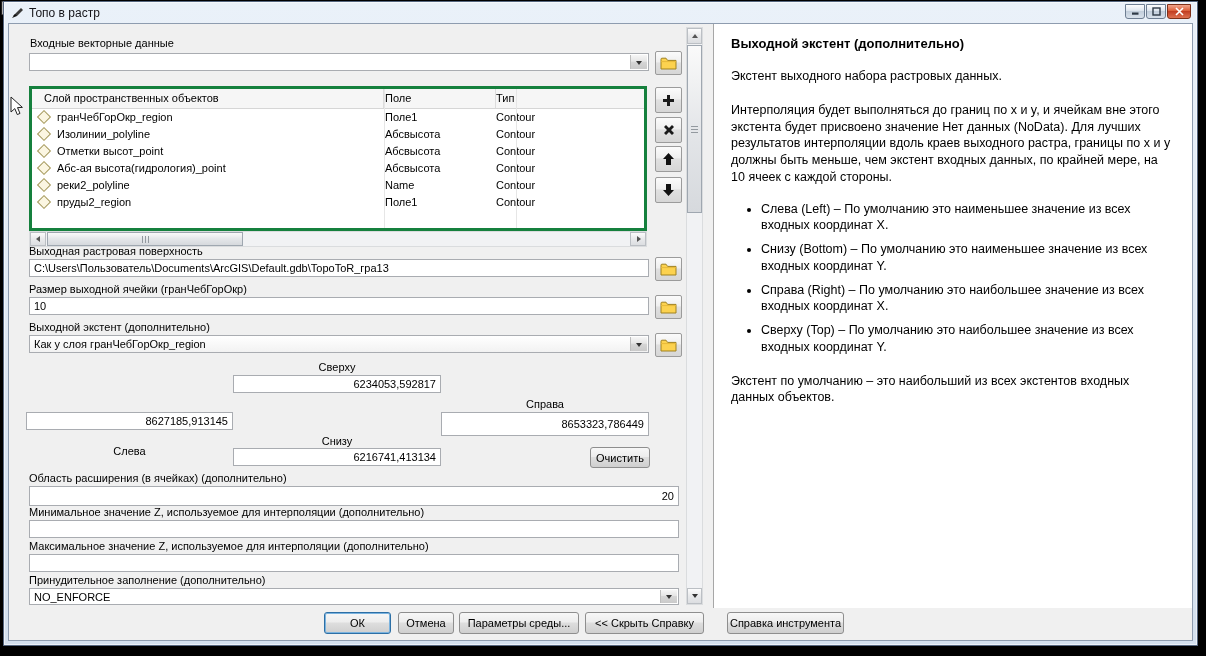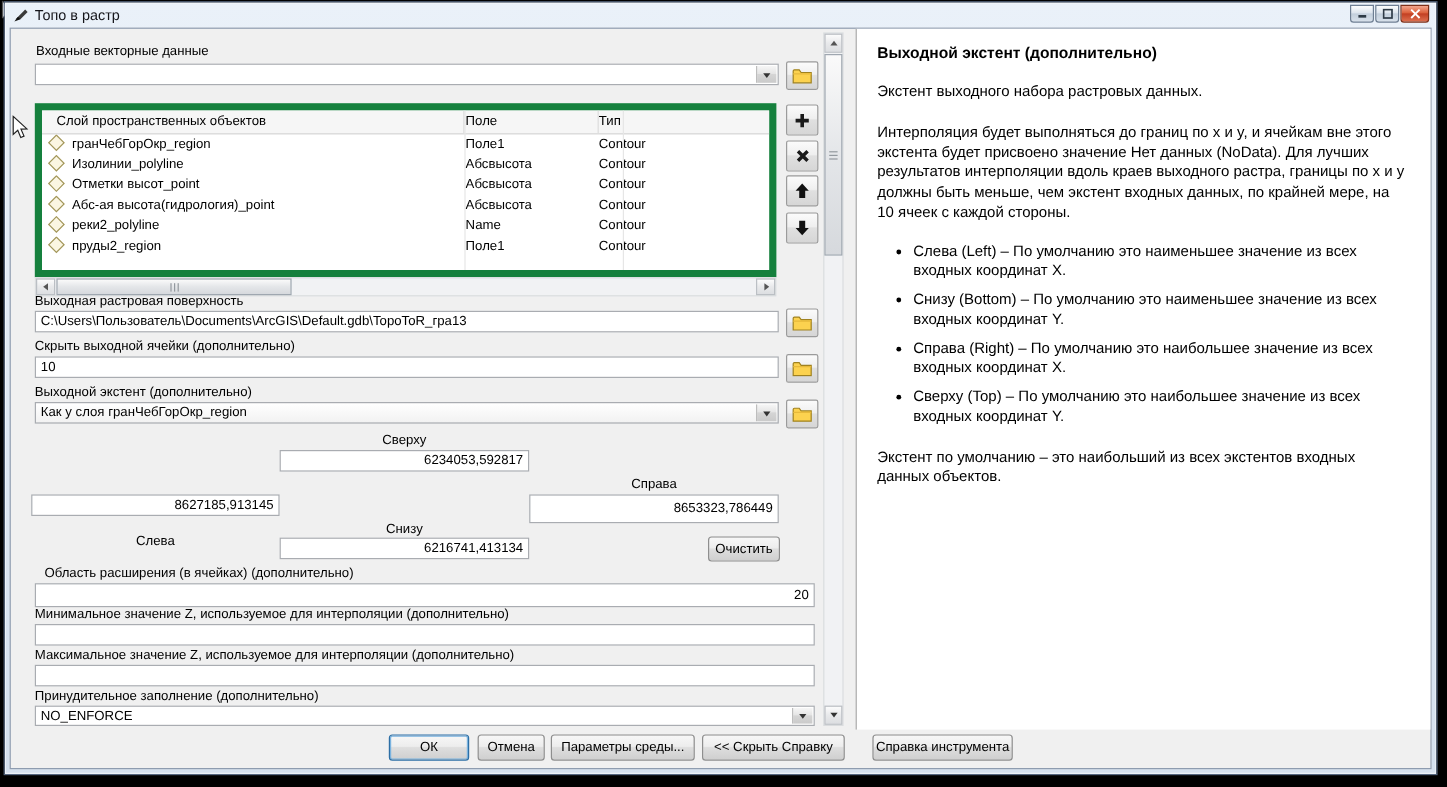--- a/index.html
+++ b/index.html
@@ -46,21 +46,21 @@
   .tri-down{width:0;height:0;border:3.5px solid transparent;border-top:4.5px solid #333;margin-top:4px;}
   .tri-up-s{width:0;height:0;border:3.5px solid transparent;border-bottom:4.5px solid #555;margin-bottom:4px;}
   .tri-left-s{width:0;height:0;border:3.5px solid transparent;border-right:4.5px solid #555;margin-right:4px;}
   .tri-right-s{width:0;height:0;border:3.5px solid transparent;border-left:4.5px solid #555;margin-left:4px;}
   .sq-btn{
     position:absolute;width:27px;border:1px solid #9B9B9B;border-radius:2px;box-sizing:border-box;
     background:linear-gradient(#FBFBFB,#EFEFEF 45%,#E0E0E0 50%,#D6D6D6);
     display:flex;align-items:center;justify-content:center;
   }
   
-  .grid-table{position:absolute;background:#fff;border:6px solid #15803d;box-sizing:border-box;overflow:hidden;}
+  .grid-table{position:absolute;background:#fff;border:3px solid #15803d;box-sizing:border-box;overflow:hidden;}
   .t-header{display:flex;height:19px;background:#F6F6F6;border-bottom:1px solid #D6D6D6;}
   .th{font-size:11px;line-height:19px;box-sizing:border-box;border-right:1px solid #DCDCDC;overflow:hidden;white-space:nowrap;}
   .t-row{display:flex;height:17px;}
   .td{font-size:11px;line-height:17px;box-sizing:border-box;overflow:hidden;white-space:nowrap;}
   .c-layer{width:352px;padding-left:5px;}
   .c-field{width:112px;padding-left:1px;}
   .c-type{width:132px;padding-left:0;}
   .vline{position:absolute;top:0;bottom:0;width:1px;background:#E6E6E6;}
   .diamond{
     display:inline-block;width:8px;height:8px;background:#FBF6E2;border:1px solid #A3975C;
@@ -226,21 +226,21 @@
     <div class="field" style="left:20px;top:235px;width:620px;height:18px;">
       <span>C:\Users\Пользователь\Documents\ArcGIS\Default.gdb\TopoToR_гра13</span>
     </div>
     <div class="sq-btn" style="left:646px;top:233px;height:24px;">
       <svg width="17" height="13" viewBox="0 0 17 13">
         <path d="M1 12 V2.2 Q1 1.2 2 1.2 H6 L7.6 3.4 H16 V12 Z" fill="#FCD24F" stroke="#A08220" stroke-width="1"></path>
         <path d="M1 4.6 H16" stroke="#E7B93A" stroke-width="1"></path>
       </svg>
     </div>
 
-    <div class="lbl" style="left:20px;top:259px;">Скрыть выходной ячейки (дополнительно)</div>
+    <div class="lbl" style="left:20px;top:259px;">Размер выходной ячейки (гранЧебГорОкр)</div>
     <div class="field" style="left:20px;top:273px;width:620px;height:18px;">
       <span>10</span>
     </div>
     <div class="sq-btn" style="left:646px;top:271px;height:24px;">
       <svg width="17" height="13" viewBox="0 0 17 13">
         <path d="M1 12 V2.2 Q1 1.2 2 1.2 H6 L7.6 3.4 H16 V12 Z" fill="#FCD24F" stroke="#A08220" stroke-width="1"></path>
         <path d="M1 4.6 H16" stroke="#E7B93A" stroke-width="1"></path>
       </svg>
     </div>
 
@@ -273,21 +273,21 @@
       <span>8653323,786449</span>
     </div>
 
     <div class="lbl" style="left:224px;top:411px;width:208px;text-align:center;">Снизу</div>
     <div class="field num" style="left:224px;top:424px;width:208px;height:18px;">
       <span>6216741,413134</span>
     </div>
 
     <div class="push-btn" style="left:581px;top:423px;width:60px;height:21px;">Очистить</div>
 
-    <div class="lbl" style="left:20px;top:448px;margin-left:8px;">Область расширения (в ячейках) (дополнительно)</div>
+    <div class="lbl" style="left:20px;top:448px;">Область расширения (в ячейках) (дополнительно)</div>
     <div class="field num" style="left:20px;top:462px;width:650px;height:20px;">
       <span>20</span>
     </div>
 
     <div class="lbl" style="left:20px;top:482px;">Минимальное значение Z, используемое для интерполяции (дополнительно)</div>
     <div class="field" style="left:20px;top:496px;width:650px;height:18px;">
       <span></span>
     </div>
 
     <div class="lbl" style="left:20px;top:516px;">Максимальное значение Z, используемое для интерполяции (дополнительно)</div>

